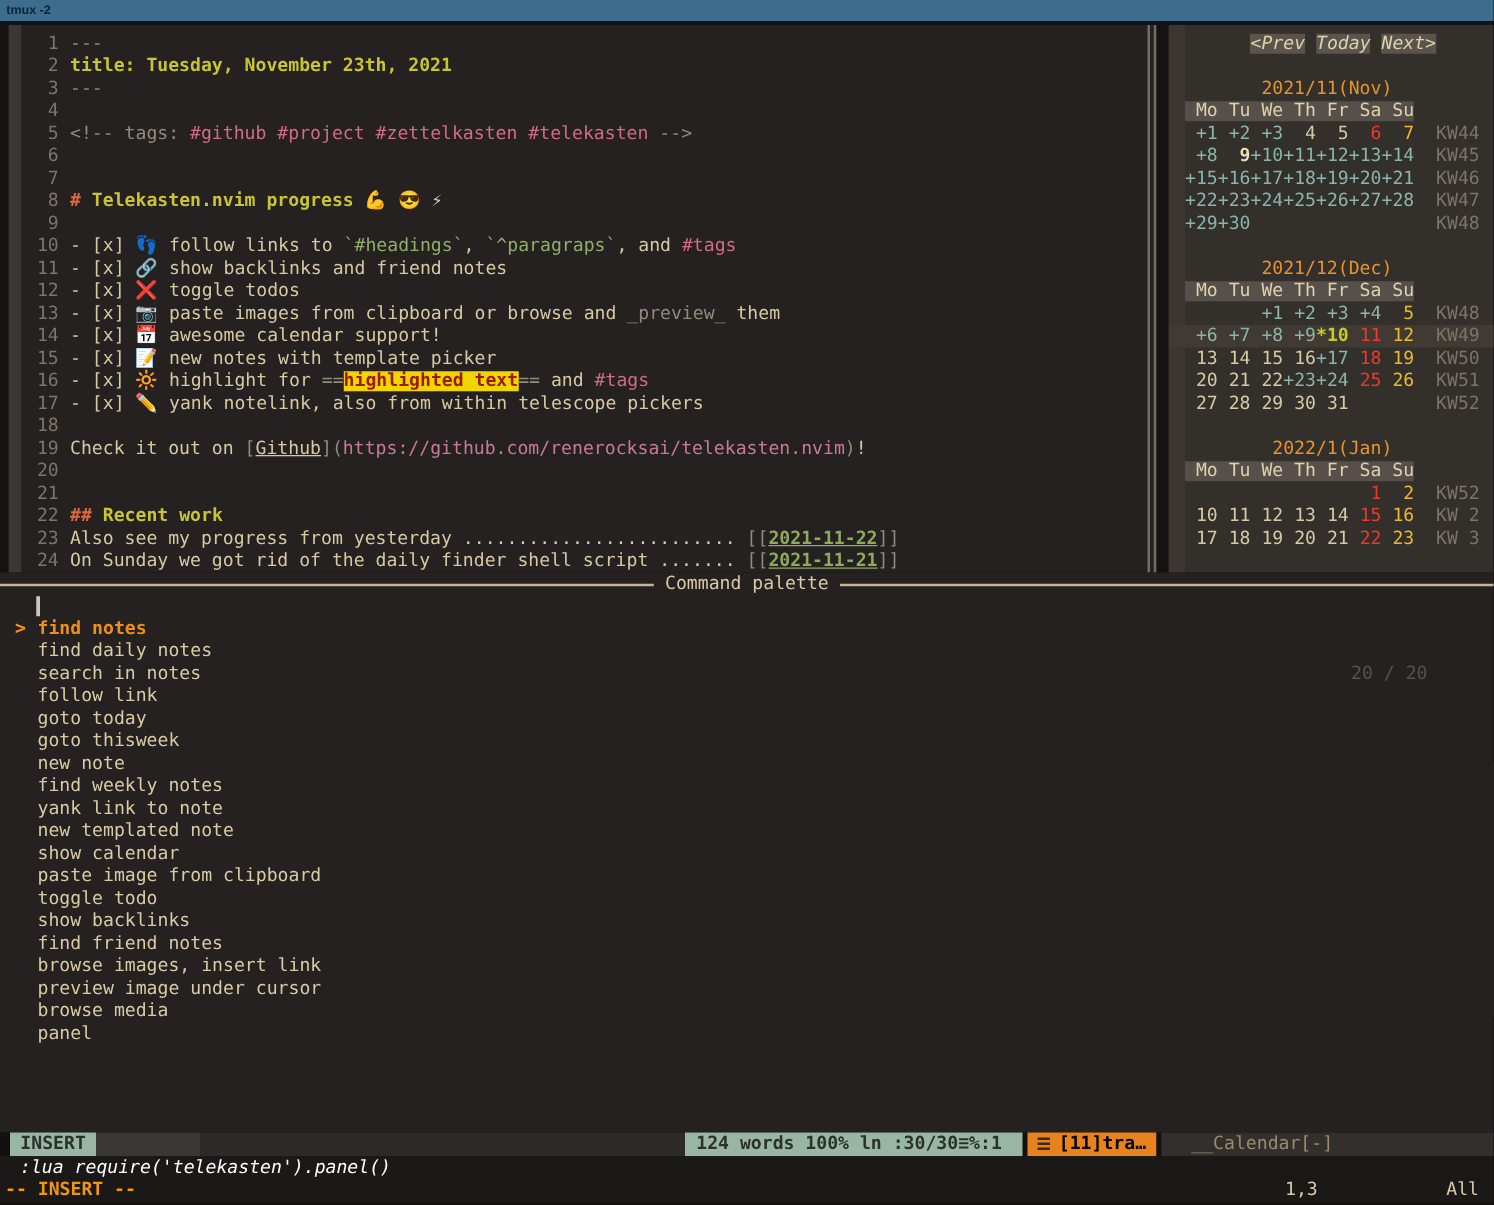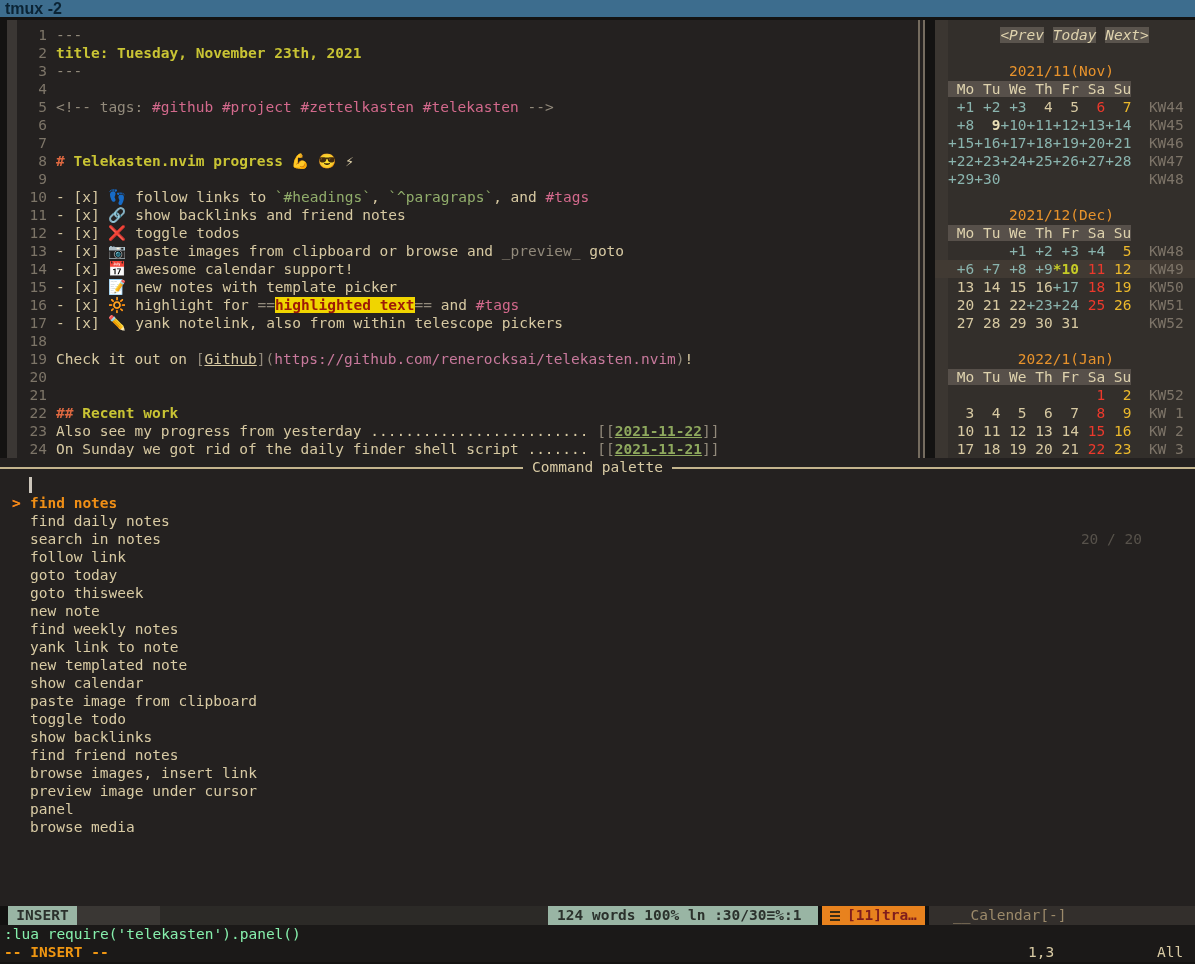--- a/index.html
+++ b/index.html
@@ -1,18 +1,18 @@
 <!DOCTYPE html>
 <html><head>
 <meta charset="utf-8">
 <style>
   html,body{margin:0;padding:0;background:#000;}
   body{width:1195px;height:964px;position:relative;font-family:"DejaVu Sans Mono",monospace;font-size:14.5px;line-height:18px;overflow:hidden;}
   .titlebar{position:absolute;left:0;top:0;width:1195px;height:17px;background:#3d6d8e;color:#0b2435;
-    font-family:"Liberation Sans",sans-serif;font-size:16px;font-weight:600;line-height:17px;padding-left:5px;box-sizing:border-box;}
+    font-family:"Liberation Sans",sans-serif;font-size:10px;font-weight:600;line-height:17px;padding-left:5px;box-sizing:border-box;}
   .screen{position:absolute;left:0;top:17px;width:1195px;height:947px;background:#141312;}
 
   
   .editor{position:absolute;left:7px;top:3px;width:918px;height:438px;background:#242120;}
   .scrollstrip{position:absolute;left:0;top:0;width:10px;height:438px;background:#3b3734;}
   .lines{position:absolute;left:0;top:6px;}
   .eline{height:18px;white-space:pre;}
   .lnum{display:inline-block;width:40px;text-align:right;color:#7d7568;}
   .ltext{margin-left:9px;}
   .sg-def{color:#d7c9a2;}
@@ -66,27 +66,27 @@
   
   .statusline{position:absolute;left:0;top:889px;width:1195px;height:19px;background:#121110;line-height:19px;}
   .seg{position:absolute;top:0;height:19px;white-space:pre;}
   .seg-mode{left:8px;width:69px;background:#99b5a4;color:#2b312c;font-weight:bold;text-align:center;}
   .seg-branch{left:77px;width:83px;background:#3a3734;color:#a1957e;padding-left:8px;box-sizing:border-box;}
   .seg-file{left:160px;width:388px;background:#2c2a27;color:#d3c49a;}
   .seg-file .fname{position:absolute;left:6px;}
   .seg-file .ftype{position:absolute;left:195px;color:#b9ad90;}
   .seg-file .fenc{position:absolute;left:288px;color:#b9ad90;}
   .seg-words{left:548px;width:270px;background:#99b5a4;color:#2b312c;font-weight:600;padding-left:9px;box-sizing:border-box;}
-  .seg-tabs{left:822px;width:103px;background:#e8821e;color:#7f1d1d;font-weight:600;padding-left:8px;box-sizing:border-box;}
+  .seg-tabs{left:822px;width:103px;background:#e8821e;color:#000000;font-weight:600;padding-left:8px;box-sizing:border-box;}
   .seg-cal{left:929px;width:266px;background:#332f2c;color:#9c8a6a;padding-left:24px;box-sizing:border-box;}
   .bars{display:inline-block;width:10px;height:2px;background:#3a2c14;box-shadow:0 -4px 0 #3a2c14,0 4px 0 #3a2c14;margin-right:7px;vertical-align:middle;}
   .branch-icon{vertical-align:-2px;margin-right:5px;}
 
   
-  .cmdline{position:absolute;left:0;top:908px;width:1195px;height:18px;background:#1b1918;color:#86efac;white-space:pre;padding-left:4px;box-sizing:border-box;}
+  .cmdline{position:absolute;left:0;top:908px;width:1195px;height:18px;background:#1b1918;color:#ffffff;white-space:pre;padding-left:16px;box-sizing:border-box;font-style:italic;}
   .modeline{position:absolute;left:0;top:926px;width:1195px;height:19px;background:#1b1918;line-height:19px;}
   .mode-text{position:absolute;left:4px;color:#ef9612;font-weight:bold;}
   .ruler-pos{position:absolute;left:1028px;color:#d9cba4;}
   .ruler-scroll{position:absolute;left:1157px;color:#d9cba4;}
 </style>
 </head>
 <body>
 
 <div class="titlebar">
   <span>tmux -2</span>
@@ -102,21 +102,21 @@
         <div class="eline"><span class="lnum">3</span><span class="ltext"><span class="sg-cmt">---</span></span></div>
         <div class="eline"><span class="lnum">4</span><span class="ltext"></span></div>
         <div class="eline"><span class="lnum">5</span><span class="ltext"><span class="sg-cmt">&lt;!-- tags: </span><span class="sg-tag">#github</span><span class="sg-cmt"> </span><span class="sg-tag">#project</span><span class="sg-cmt"> </span><span class="sg-tag">#zettelkasten</span><span class="sg-cmt"> </span><span class="sg-tag">#telekasten</span><span class="sg-cmt"> --&gt;</span></span></div>
         <div class="eline"><span class="lnum">6</span><span class="ltext"></span></div>
         <div class="eline"><span class="lnum">7</span><span class="ltext"></span></div>
         <div class="eline"><span class="lnum">8</span><span class="ltext"><span class="sg-hmk"># </span><span class="sg-hd">Telekasten.nvim progress </span><span class="sg-emj">💪 😎 ⚡</span></span></div>
         <div class="eline"><span class="lnum">9</span><span class="ltext"></span></div>
         <div class="eline"><span class="lnum">10</span><span class="ltext"><span class="sg-def">- [x] </span><span class="sg-emj">👣</span><span class="sg-def"> follow links to </span><span class="sg-cod">`#headings`</span><span class="sg-def">, </span><span class="sg-cod">`^paragraps`</span><span class="sg-def">, and </span><span class="sg-tag">#tags</span></span></div>
         <div class="eline"><span class="lnum">11</span><span class="ltext"><span class="sg-def">- [x] </span><span class="sg-emj">🔗</span><span class="sg-def"> show backlinks and friend notes</span></span></div>
         <div class="eline"><span class="lnum">12</span><span class="ltext"><span class="sg-def">- [x] </span><span class="sg-emj">❌</span><span class="sg-def"> toggle todos</span></span></div>
-        <div class="eline"><span class="lnum">13</span><span class="ltext"><span class="sg-def">- [x] </span><span class="sg-emj">📷</span><span class="sg-def"> paste images from clipboard or browse and </span><span class="sg-cmt">_preview_</span><span class="sg-def"> goto</span></span></div>
+        <div class="eline"><span class="lnum">13</span><span class="ltext"><span class="sg-def">- [x] </span><span class="sg-emj">📷</span><span class="sg-def"> paste images from clipboard or browse and </span><span class="sg-cmt">_preview_</span><span class="sg-def"> them</span></span></div>
         <div class="eline"><span class="lnum">14</span><span class="ltext"><span class="sg-def">- [x] </span><span class="sg-emj">📅</span><span class="sg-def"> awesome calendar support!</span></span></div>
         <div class="eline"><span class="lnum">15</span><span class="ltext"><span class="sg-def">- [x] </span><span class="sg-emj">📝</span><span class="sg-def"> new notes with template picker</span></span></div>
         <div class="eline"><span class="lnum">16</span><span class="ltext"><span class="sg-def">- [x] </span><span class="sg-emj">🔆</span><span class="sg-def"> highlight for </span><span class="sg-cmt">==</span><span class="sg-hl">highlighted text</span><span class="sg-cmt">==</span><span class="sg-def"> and </span><span class="sg-tag">#tags</span></span></div>
         <div class="eline"><span class="lnum">17</span><span class="ltext"><span class="sg-def">- [x] </span><span class="sg-emj">✏️</span><span class="sg-def"> yank notelink, also from within telescope pickers</span></span></div>
         <div class="eline"><span class="lnum">18</span><span class="ltext"></span></div>
         <div class="eline"><span class="lnum">19</span><span class="ltext"><span class="sg-def">Check it out on </span><span class="sg-cmt">[</span><span class="sg-gh">Github</span><span class="sg-cmt">](</span><span class="sg-url">https://github.com/renerocksai/telekasten.nvim</span><span class="sg-cmt">)</span><span class="sg-def">!</span></span></div>
         <div class="eline"><span class="lnum">20</span><span class="ltext"></span></div>
         <div class="eline"><span class="lnum">21</span><span class="ltext"></span></div>
         <div class="eline"><span class="lnum">22</span><span class="ltext"><span class="sg-hmk">## </span><span class="sg-hd">Recent work</span></span></div>
         <div class="eline"><span class="lnum">23</span><span class="ltext"><span class="sg-def">Also see my progress from yesterday ......................... </span><span class="sg-cmt">[[</span><span class="sg-wl">2021-11-22</span><span class="sg-cmt">]]</span></span></div>
@@ -144,21 +144,20 @@
         <div class="cal-row"><span class="cal-hdr"> Mo Tu We Th Fr Sa Su</span></div>
         <div class="cal-row"><span class="c-dy">   </span><span class="c-dy">   </span><span class="c-nt"> +1</span><span class="c-nt"> +2</span><span class="c-nt"> +3</span><span class="c-nt"> +4</span><span class="c-su">  5</span><span>  </span><span class="c-kw">KW48</span></div>
         <div class="cal-row cursor"><span class="c-nt"> +6</span><span class="c-nt"> +7</span><span class="c-nt"> +8</span><span class="c-nt"> +9</span><span class="c-tdy">*10</span><span class="c-sa"> 11</span><span class="c-su"> 12</span><span>  </span><span class="c-kw">KW49</span></div>
         <div class="cal-row"><span class="c-dy"> 13</span><span class="c-dy"> 14</span><span class="c-dy"> 15</span><span class="c-dy"> 16</span><span class="c-nt">+17</span><span class="c-sa"> 18</span><span class="c-su"> 19</span><span>  </span><span class="c-kw">KW50</span></div>
         <div class="cal-row"><span class="c-dy"> 20</span><span class="c-dy"> 21</span><span class="c-dy"> 22</span><span class="c-nt">+23</span><span class="c-nt">+24</span><span class="c-sa"> 25</span><span class="c-su"> 26</span><span>  </span><span class="c-kw">KW51</span></div>
         <div class="cal-row"><span class="c-dy"> 27</span><span class="c-dy"> 28</span><span class="c-dy"> 29</span><span class="c-dy"> 30</span><span class="c-dy"> 31</span><span class="c-dy">   </span><span class="c-dy">   </span><span>  </span><span class="c-kw">KW52</span></div>
         <div class="cal-row"></div>
         <div class="cal-row"><span class="cal-title">        2022/1(Jan)</span></div>
         <div class="cal-row"><span class="cal-hdr"> Mo Tu We Th Fr Sa Su</span></div>
         <div class="cal-row"><span class="c-dy">   </span><span class="c-dy">   </span><span class="c-dy">   </span><span class="c-dy">   </span><span class="c-dy">   </span><span class="c-sa">  1</span><span class="c-su">  2</span><span>  </span><span class="c-kw">KW52</span></div>
-        <div class="cal-row"><span class="c-dy">  3</span><span class="c-dy">  4</span><span class="c-dy">  5</span><span class="c-dy">  6</span><span class="c-dy">  7</span><span class="c-sa">  8</span><span class="c-su">  9</span><span>  </span><span class="c-kw">KW 1</span></div>
         <div class="cal-row"><span class="c-dy"> 10</span><span class="c-dy"> 11</span><span class="c-dy"> 12</span><span class="c-dy"> 13</span><span class="c-dy"> 14</span><span class="c-sa"> 15</span><span class="c-su"> 16</span><span>  </span><span class="c-kw">KW 2</span></div>
         <div class="cal-row"><span class="c-dy"> 17</span><span class="c-dy"> 18</span><span class="c-dy"> 19</span><span class="c-dy"> 20</span><span class="c-dy"> 21</span><span class="c-sa"> 22</span><span class="c-su"> 23</span><span>  </span><span class="c-kw">KW 3</span></div>
         <div class="cal-row"></div>
       </div>
   </div>
 
   <div class="palette">
     <div class="psep">
       <div class="rule"></div>
       <div class="plabel">Command palette</div>
@@ -180,22 +179,22 @@
         <div class="pitem"><span class="txt">find weekly notes</span></div>
         <div class="pitem"><span class="txt">yank link to note</span></div>
         <div class="pitem"><span class="txt">new templated note</span></div>
         <div class="pitem"><span class="txt">show calendar</span></div>
         <div class="pitem"><span class="txt">paste image from clipboard</span></div>
         <div class="pitem"><span class="txt">toggle todo</span></div>
         <div class="pitem"><span class="txt">show backlinks</span></div>
         <div class="pitem"><span class="txt">find friend notes</span></div>
         <div class="pitem"><span class="txt">browse images, insert link</span></div>
         <div class="pitem"><span class="txt">preview image under cursor</span></div>
+        <div class="pitem"><span class="txt">browse media</span></div>
         <div class="pitem"><span class="txt">panel</span></div>
-        <div class="pitem"><span class="txt">browse media</span></div>
       </div>
   </div>
 
   <div class="statusline">
     <div class="seg seg-mode">INSERT</div>
     <div class="seg seg-branch">
       <svg class="branch-icon" width="10" height="14" viewBox="0 0 10 14">
         <circle cx="3" cy="3" r="1.6" fill="none" stroke="#a1957e" stroke-width="1.2"></circle>
         <circle cx="3" cy="11.5" r="1.6" fill="none" stroke="#a1957e" stroke-width="1.2"></circle>
         <circle cx="8" cy="5" r="1.4" fill="none" stroke="#a1957e" stroke-width="1.2"></circle>

